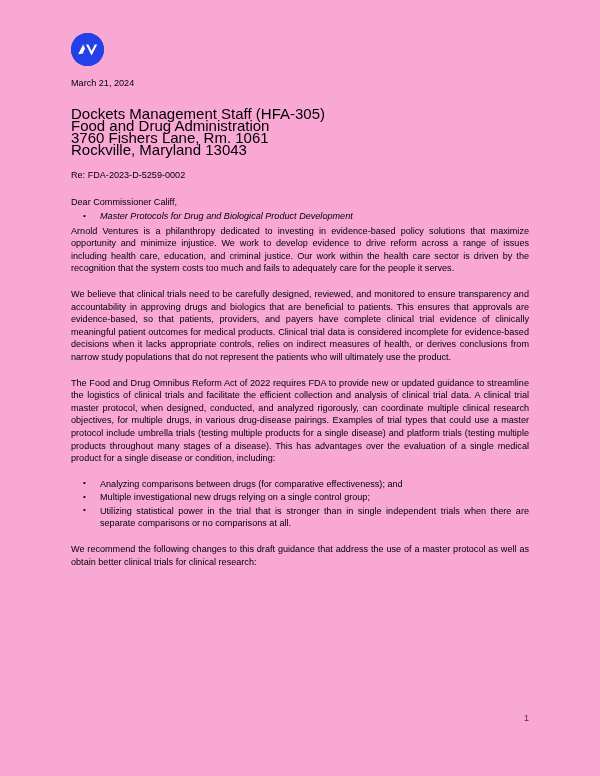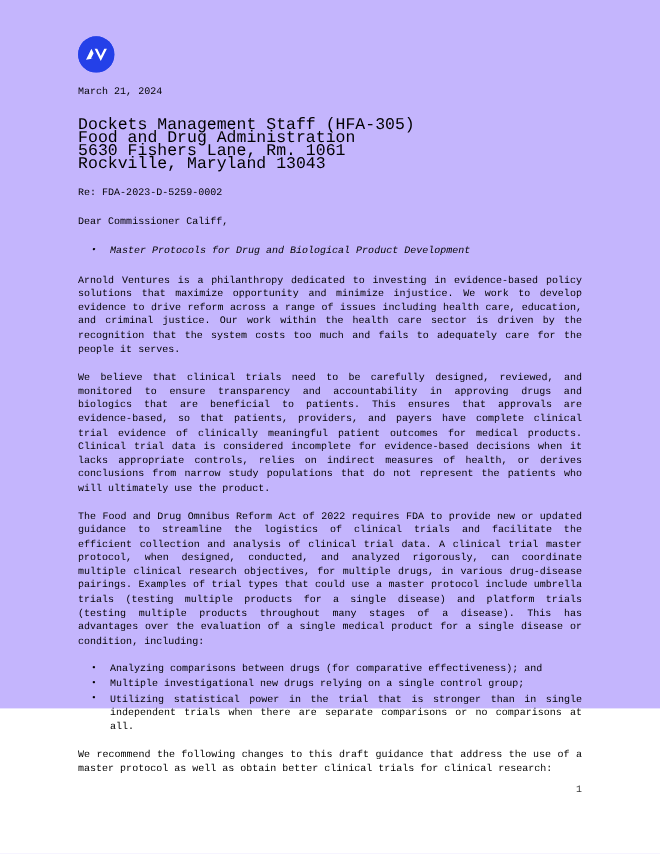--- a/index.html
+++ b/index.html
@@ -12,24 +12,23 @@
     width: 600px;
     height: 776px;
     font-family: "Liberation Sans", sans-serif;
     color: #000000;
     -webkit-font-smoothing: antialiased;
     overflow: hidden;
   }
   .page {
     position: relative;
     width: 600px;
-    height: 644px;
-    background: #c4b5fd;
+    height: 776px;
+    background: #f9a8d4;
     box-sizing: border-box;
-    font-family: Liberation Mono, monospace;
   }
   .content {
     position: absolute;
     left: 71px;
     top: 33px;
     width: 458px;
   }
 
   
   .logo {
@@ -63,21 +62,21 @@
   .re-block div { white-space: nowrap; }
 
   a.link {
     color: #1a55c8;
     text-decoration: underline;
   }
 
   .salutation {
     font-size: 9.1px;
     line-height: 12.5px;
-    margin-bottom: 14px;
+    margin-bottom: 2px;
   }
 
   p.body {
     font-size: 9.1px;
     line-height: 12.6px;
     text-align: justify;
     margin: 0 0 13px 0;
   }
 
   h2.heading {
@@ -102,21 +101,21 @@
   }
   ul.bullets > li::before {
     content: "\2022";
     position: absolute;
     left: 12px;
     top: -0.5px;
     font-size: 8px;
   }
   ul.bullets.italic > li { font-style: italic; }
   ul.bullets.just > li { text-align: justify; }
-  ul.bullets.spaced { margin-bottom: 14px; }
+  ul.bullets.spaced { margin-bottom: 2px; }
 
   
   .page-number {
     position: absolute;
     left: 0;
     top: 713px;
     width: 529px;
     text-align: right;
     font-size: 9px;
     color: #3a3a3a;
@@ -134,21 +133,21 @@
         <path d="M7.2 21.3 L12.1 11.4 L14.1 15.4 L11.7 20.2 L13.6 20.2 Z" fill="#ffffff"></path>
         <path d="M15.0 11.4 L17.4 11.4 L20.6 17.9 L23.8 11.4 L26.2 11.4 L20.6 22.4 Z" fill="#ffffff"></path>
       </svg>
     </div>
 
     <div class="date">March 21, 2024</div>
 
     <div class="addr-block">
       <div>Dockets Management Staff (HFA-305)</div>
       <div>Food and Drug Administration</div>
-      <div>5630 Fishers Lane, Rm. 1061</div>
+      <div>3760 Fishers Lane, Rm. 1061</div>
       <div>Rockville, Maryland 13043</div>
     </div>
 
     <div class="re-block">
       <div>Re: FDA-2023-D-5259-0002</div>
     </div>
 
     <div class="salutation">Dear Commissioner Califf,</div>
 
 

